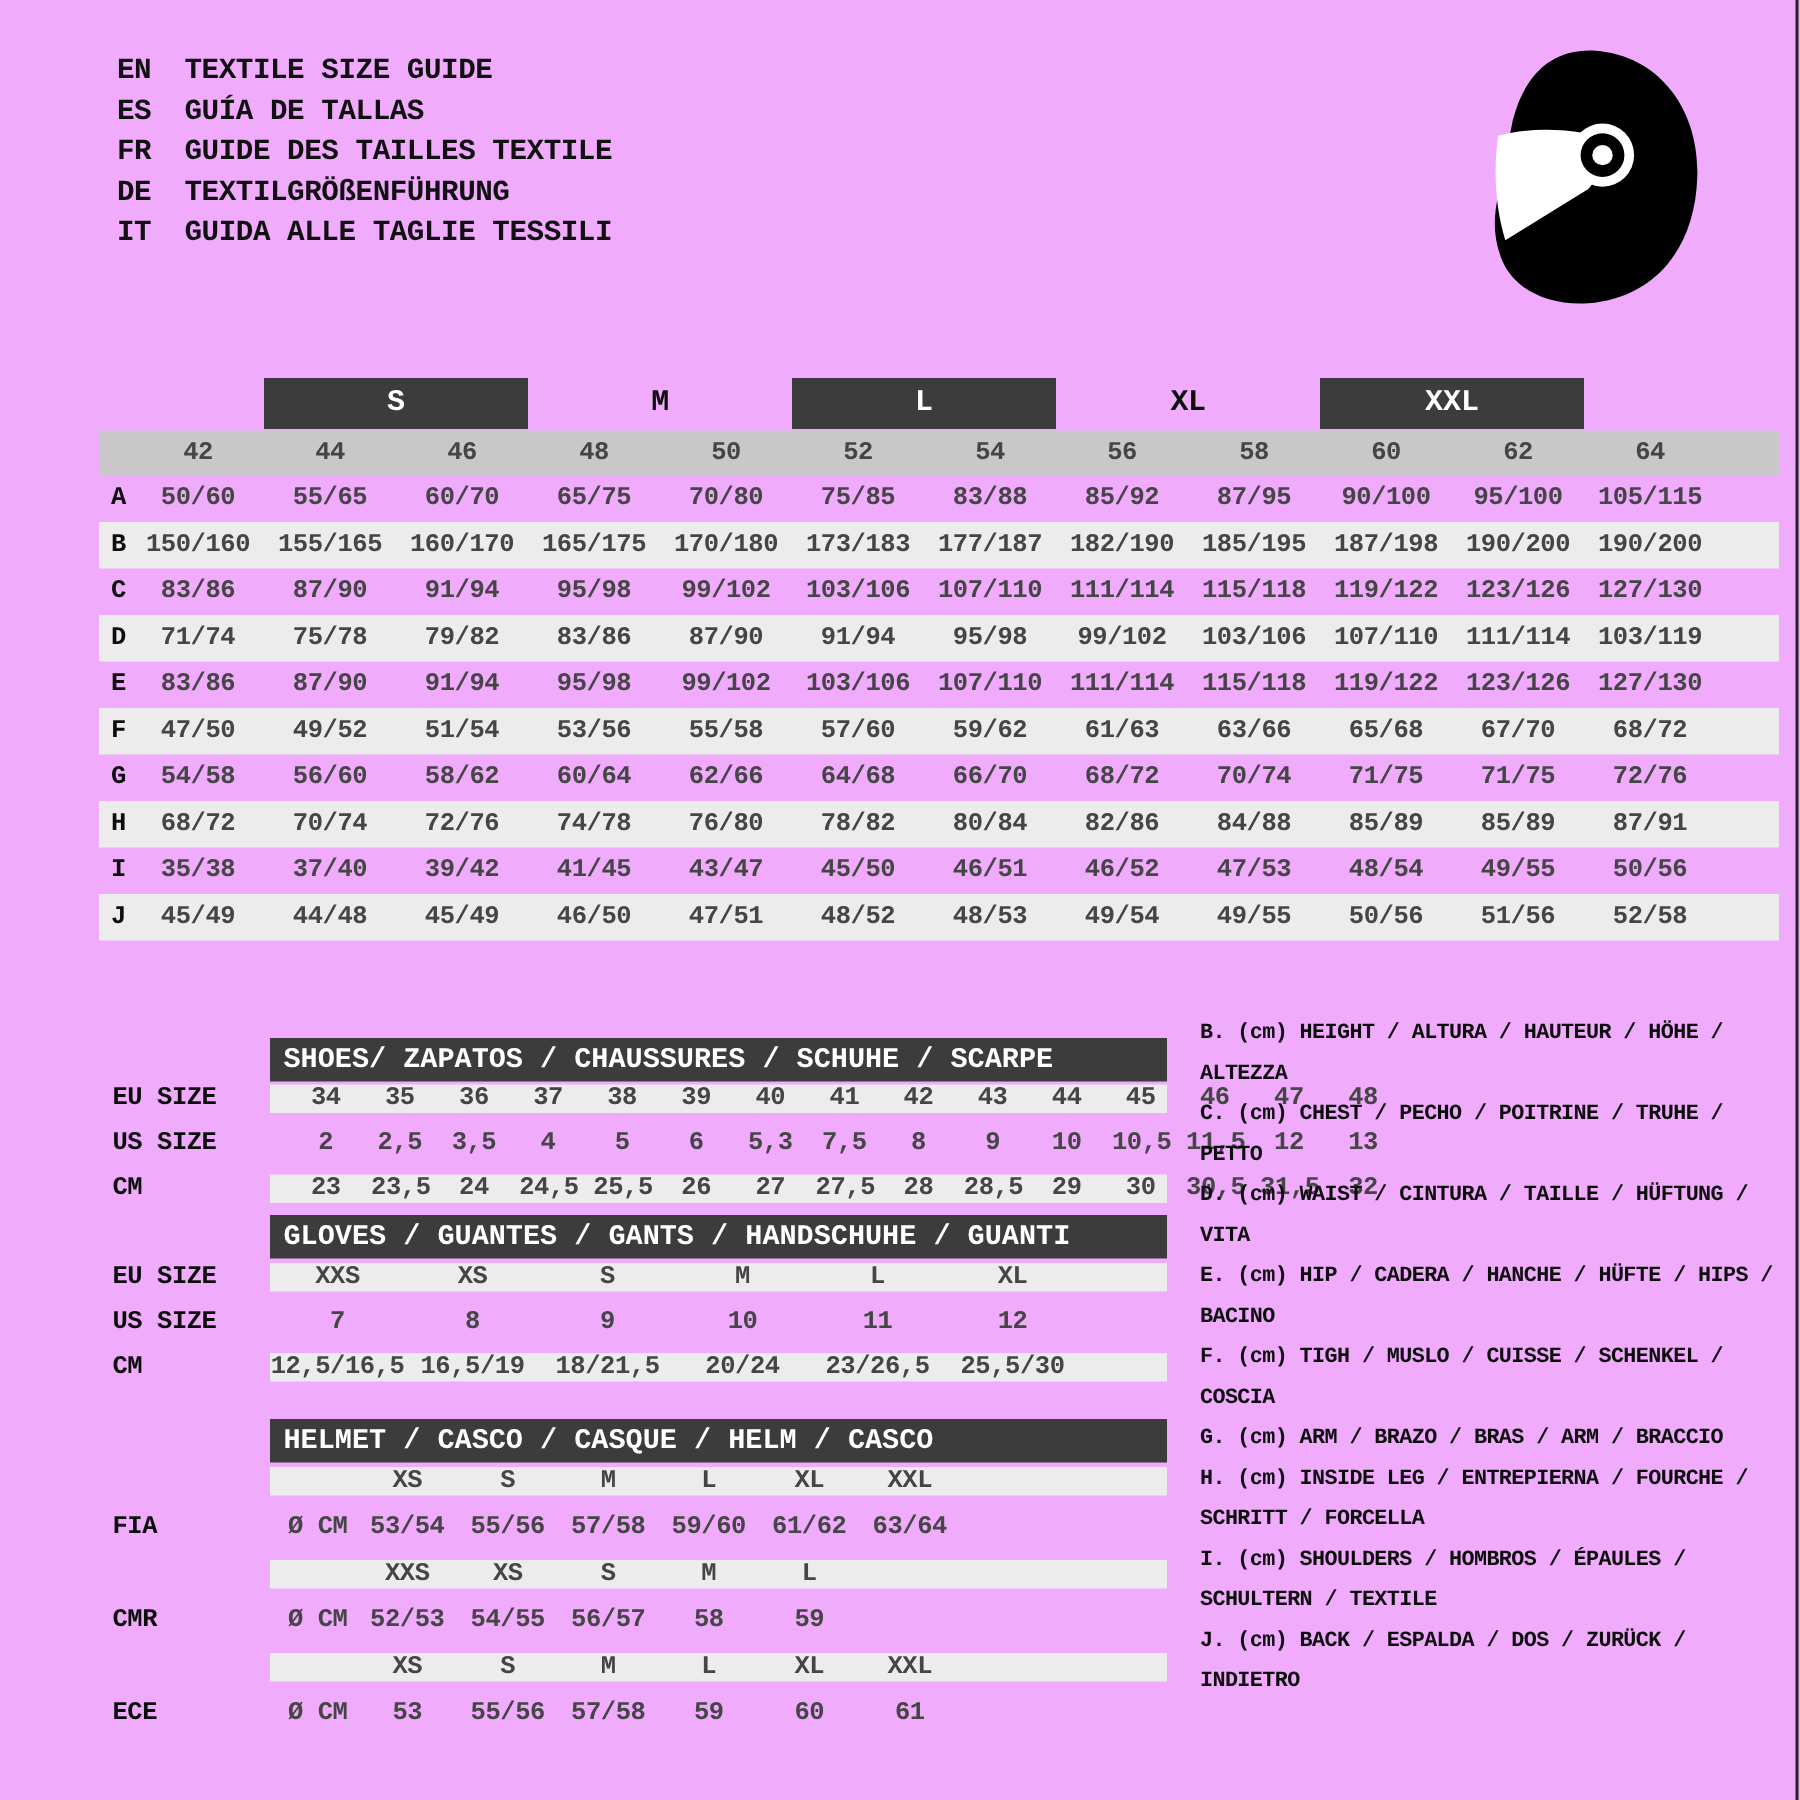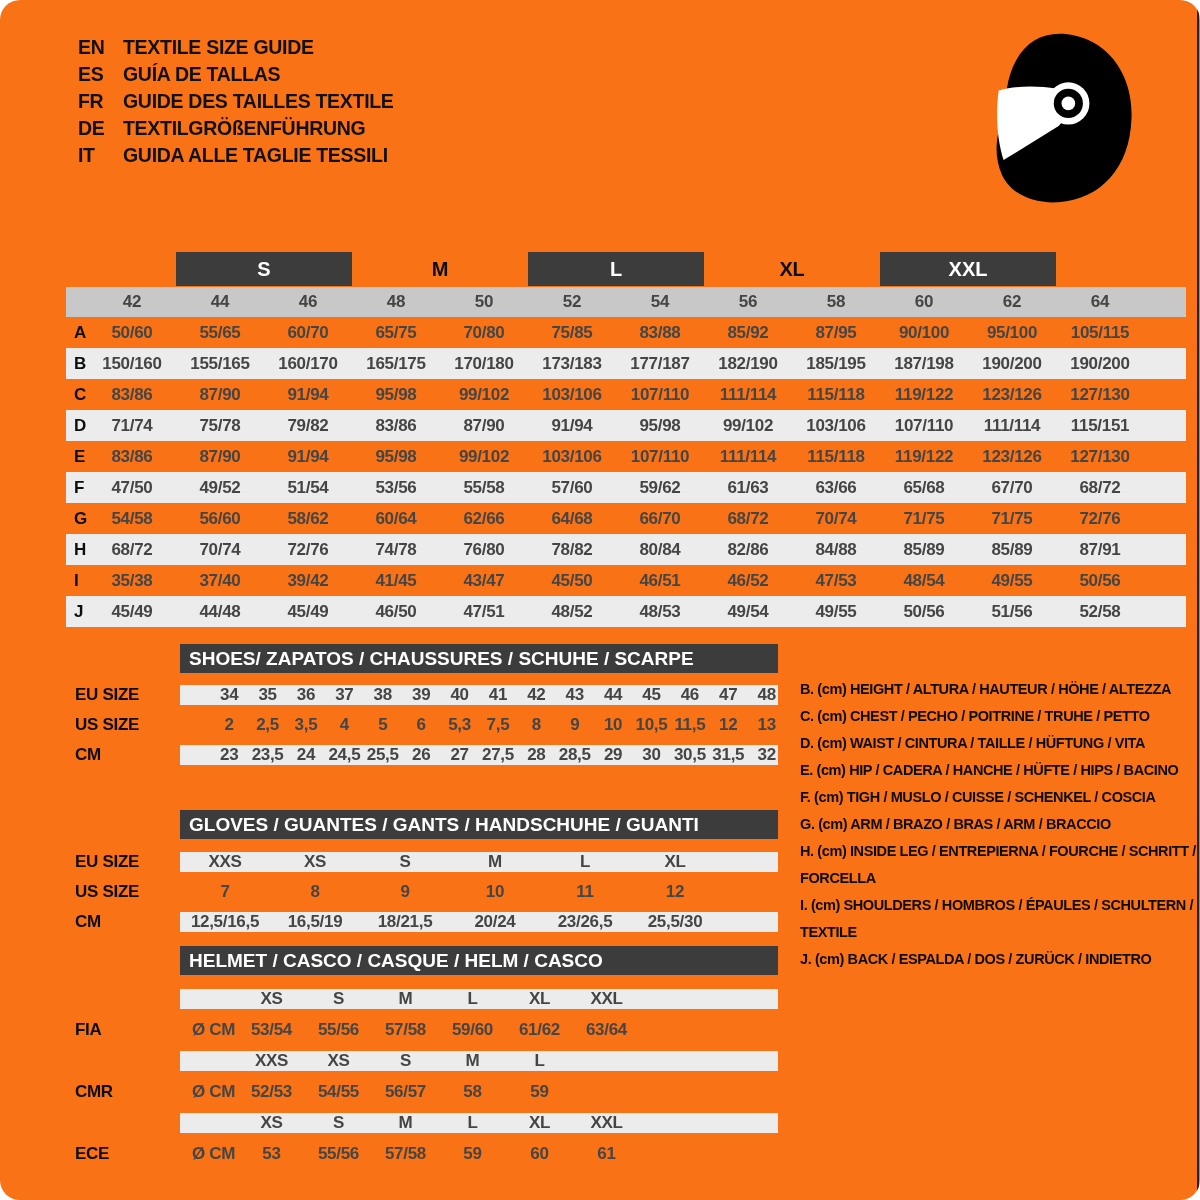--- a/index.html
+++ b/index.html
@@ -1,20 +1,20 @@
 <!DOCTYPE html>
 <html><head>
 <meta charset="utf-8">
 <style>
   * { box-sizing: border-box; margin: 0; padding: 0; }
   html,body { background:#fff; }
   .page {
-    position: relative; width: 1200px; height: 1200px; background: #f97316;
-    font-family: Liberation Sans, sans-serif; font-weight: 700;
-    color: #111; overflow: hidden; letter-spacing: -0.3px; border-radius: 20px;
+    position: relative; width: 1200px; height: 1200px; background: #f0abfc;
+    font-family: Liberation Mono, monospace; font-weight: 700;
+    color: #111; overflow: hidden; letter-spacing: -0.3px;
   }
   
   .lang-block { position:absolute; left:78px; top:34px; font-size:19.5px; line-height:27px; }
   .lang-row { display:flex; }
   .lang-code { width:45px; }
   
   .helmet-icon { position:absolute; left:976px; top:28px; width:162px; height:180px; }
   .helmet-icon svg { width:100%; height:100%; }
   
   .textile { position:absolute; left:66px; top:252px; width:1120px; font-size:17px; color:#454545; }
@@ -24,29 +24,29 @@
   .sg-plain{ color:#0d0d0d; text-align:center; line-height:34px; font-size:20px; }
   .tt-band { height:30px; background:#c8c8c8; align-items:center; margin-top:1px; }
   .tt-row  { height:31px; align-items:center; }
   .tt-row.shaded { background:#ececec; }
   .tt-cell { text-align:center; }
   .tt-letter { color:#0d0d0d; padding-left:8px; }
   
   .section { position:absolute; left:66px; width:1120px; font-size:17px; }
   .sect-title { margin-left:114px; width:598px; height:29px; background:#3c3c3c; color:#fff;
                 font-size:19px; line-height:29px; padding-left:9px; letter-spacing:0; }
-  #shoes { top:644px; } #shoes .sect-title { margin-bottom:2px; }
+  #shoes { top:692px; } #shoes .sect-title { margin-bottom:2px; }
   #gloves { top:810px; } #gloves .sect-title { margin-bottom:3px; }
   #helmet-sect { top:946px; } #helmet-sect .sect-title { margin-bottom:3px; }
-  .sect-row { display:flex; height:30px; align-items:flex-end; }
+  .sect-row { display:flex; height:30px; align-items:flex-start; }
   .sect-row.h31 { height:31px; }
   .sect-label { width:114px; padding-left:9px; color:#0d0d0d; display:flex; align-items:center; }
   .sect-values { width:598px; display:grid; align-items:center; color:#454545; }
   .sect-values.shaded { background:#ececec; }
-  .cols-shoes  { grid-template-columns:repeat(15,38.4px); padding-left:30px; }
+  .cols-shoes  { grid-template-columns:repeat(15,38.4px); padding-left:18px;gap:11px; }
   .cols-gloves { grid-template-columns:repeat(6,90px); }
   .cols-helmet { grid-template-columns:58px repeat(6,67px); }
   .sv-cell { text-align:center; }
   .cols-helmet .sv-cell:first-child { text-align:left; padding-left:12px; }
   
   .legend { position:absolute; left:800px; top:676px; width:398px;
             font-size:14.5px; line-height:27px; color:#0d0d0d; letter-spacing:-0.4px; }
   
   .edge-line { position:absolute; right:1px; top:0; width:2px; height:1200px; background:#222; }
 </style>
@@ -163,21 +163,21 @@
           <div class="tt-cell">75/78</div>
           <div class="tt-cell">79/82</div>
           <div class="tt-cell">83/86</div>
           <div class="tt-cell">87/90</div>
           <div class="tt-cell">91/94</div>
           <div class="tt-cell">95/98</div>
           <div class="tt-cell">99/102</div>
           <div class="tt-cell">103/106</div>
           <div class="tt-cell">107/110</div>
           <div class="tt-cell">111/114</div>
-          <div class="tt-cell">115/151</div>
+          <div class="tt-cell">103/119</div>
         </div>
         <div class="tt-row">
           <div class="tt-letter">E</div>
           <div class="tt-cell">83/86</div>
           <div class="tt-cell">87/90</div>
           <div class="tt-cell">91/94</div>
           <div class="tt-cell">95/98</div>
           <div class="tt-cell">99/102</div>
           <div class="tt-cell">103/106</div>
           <div class="tt-cell">107/110</div>

